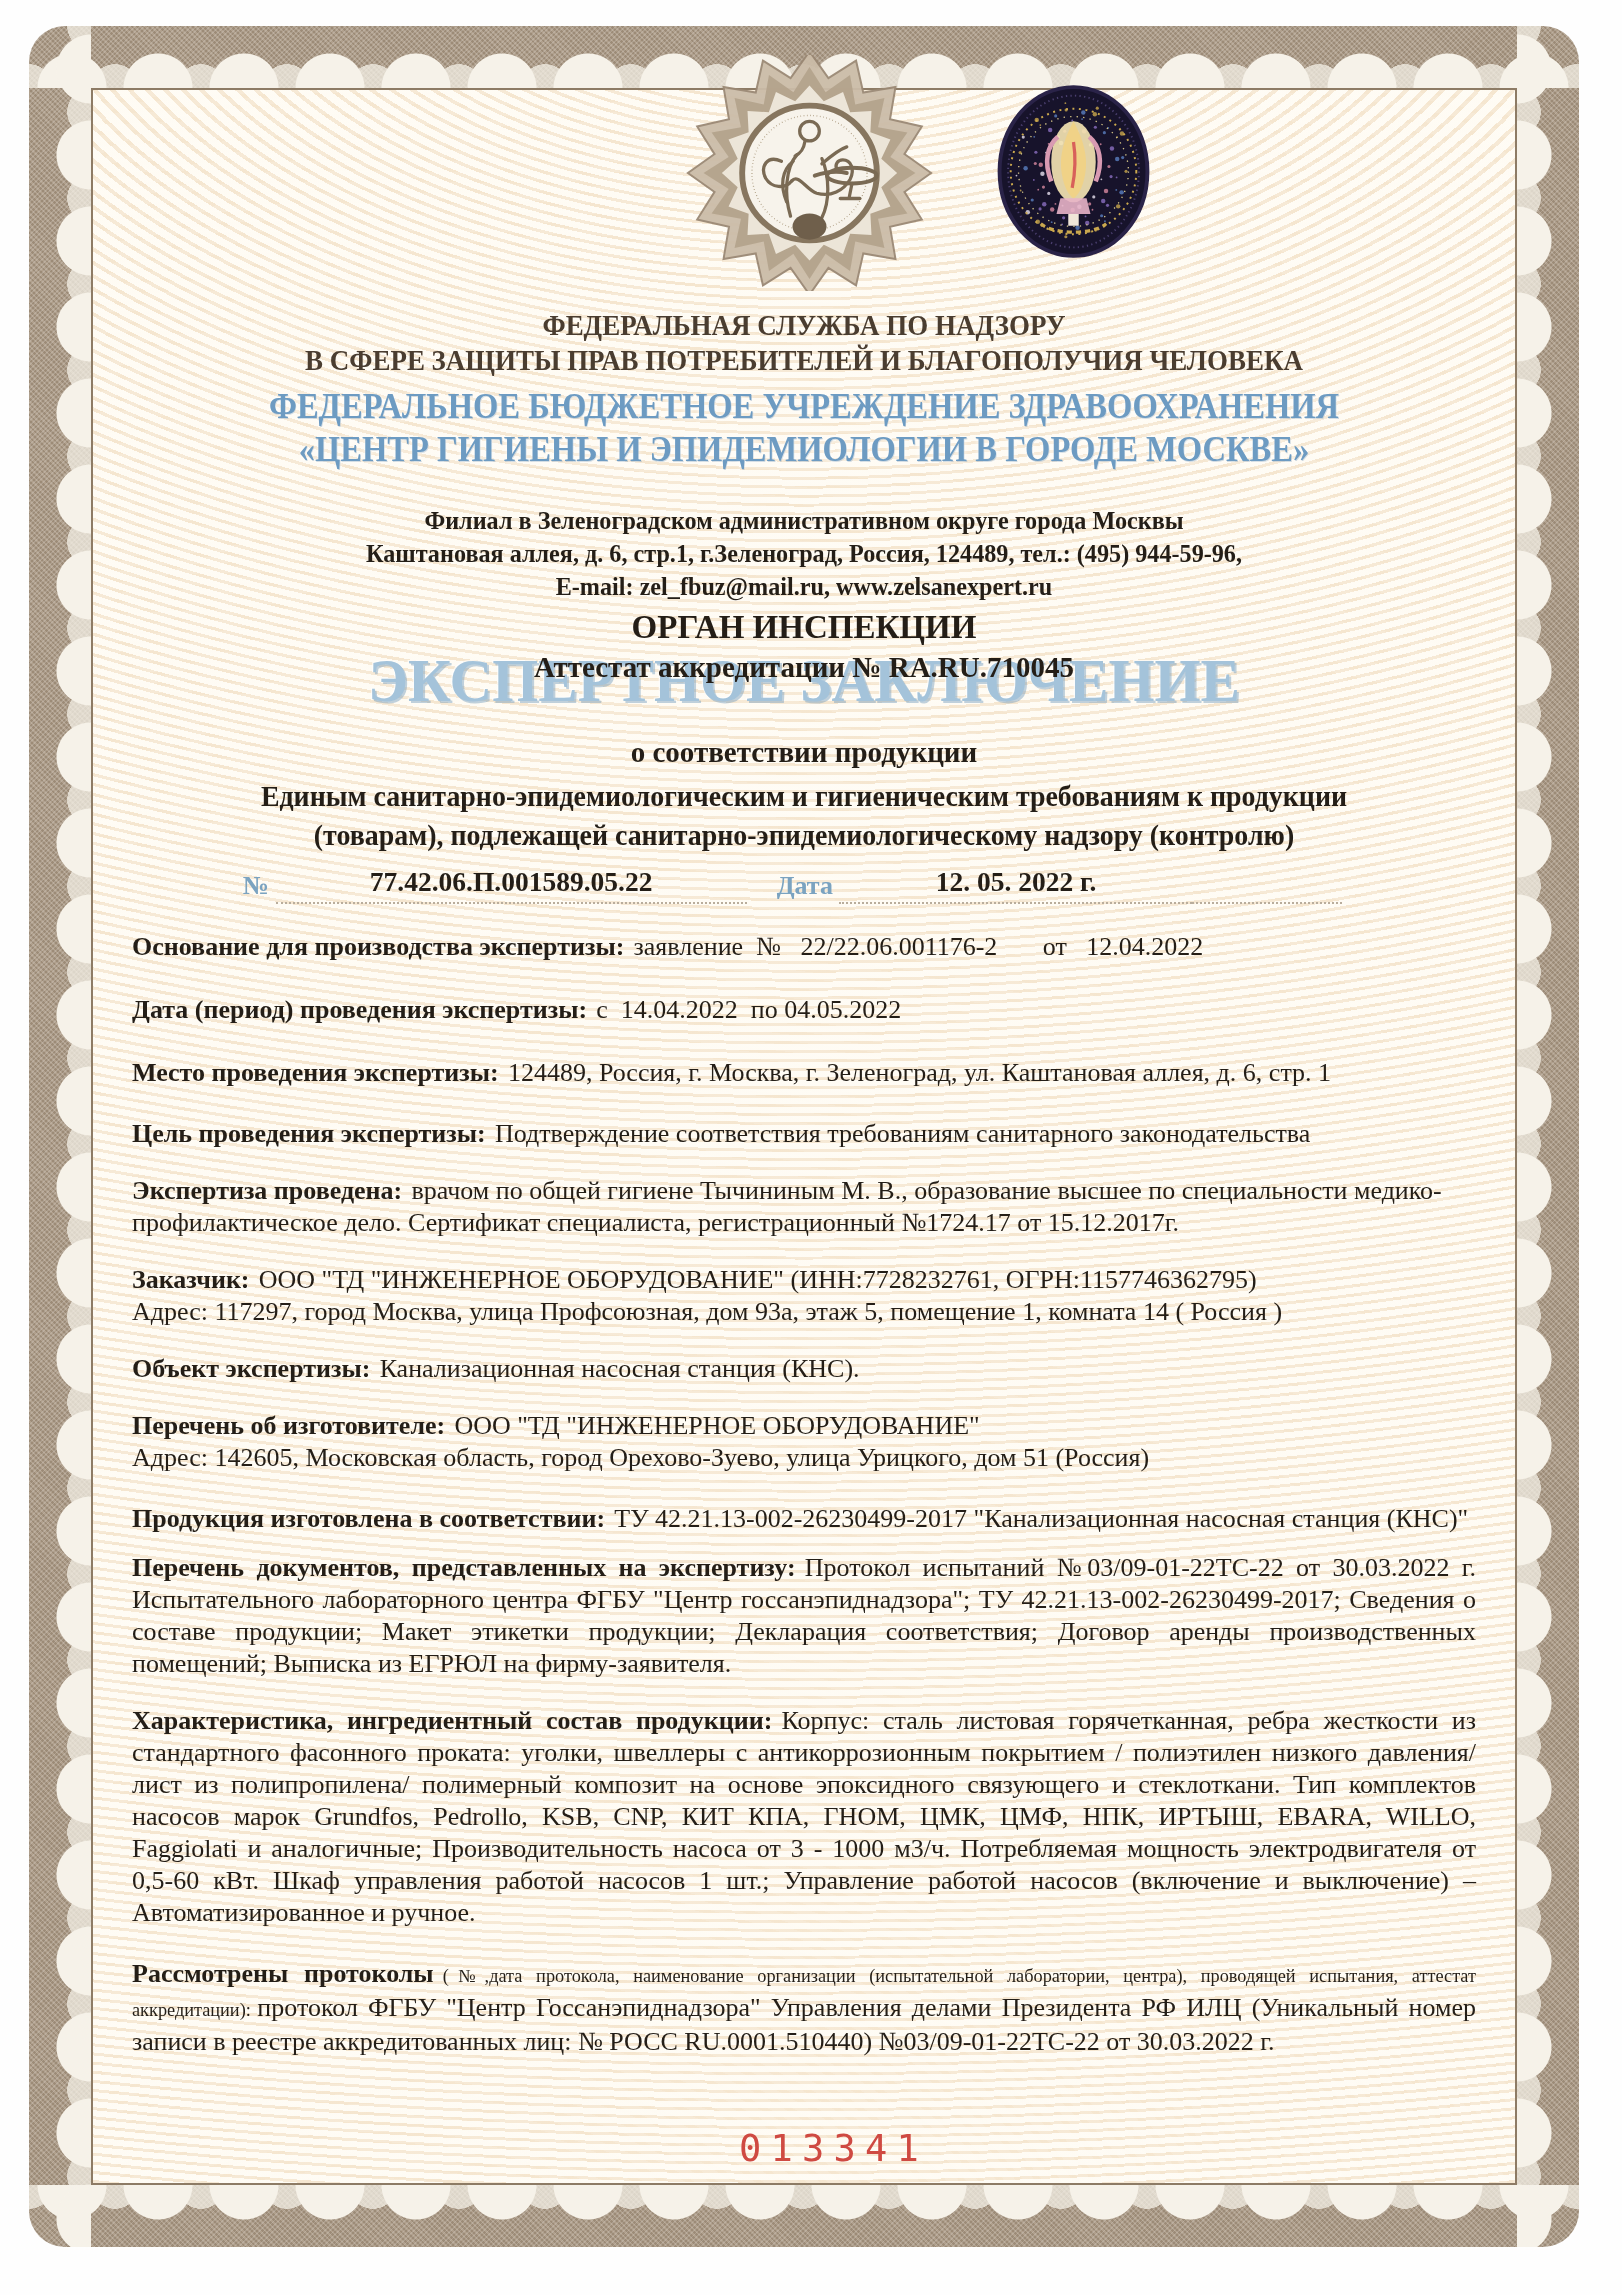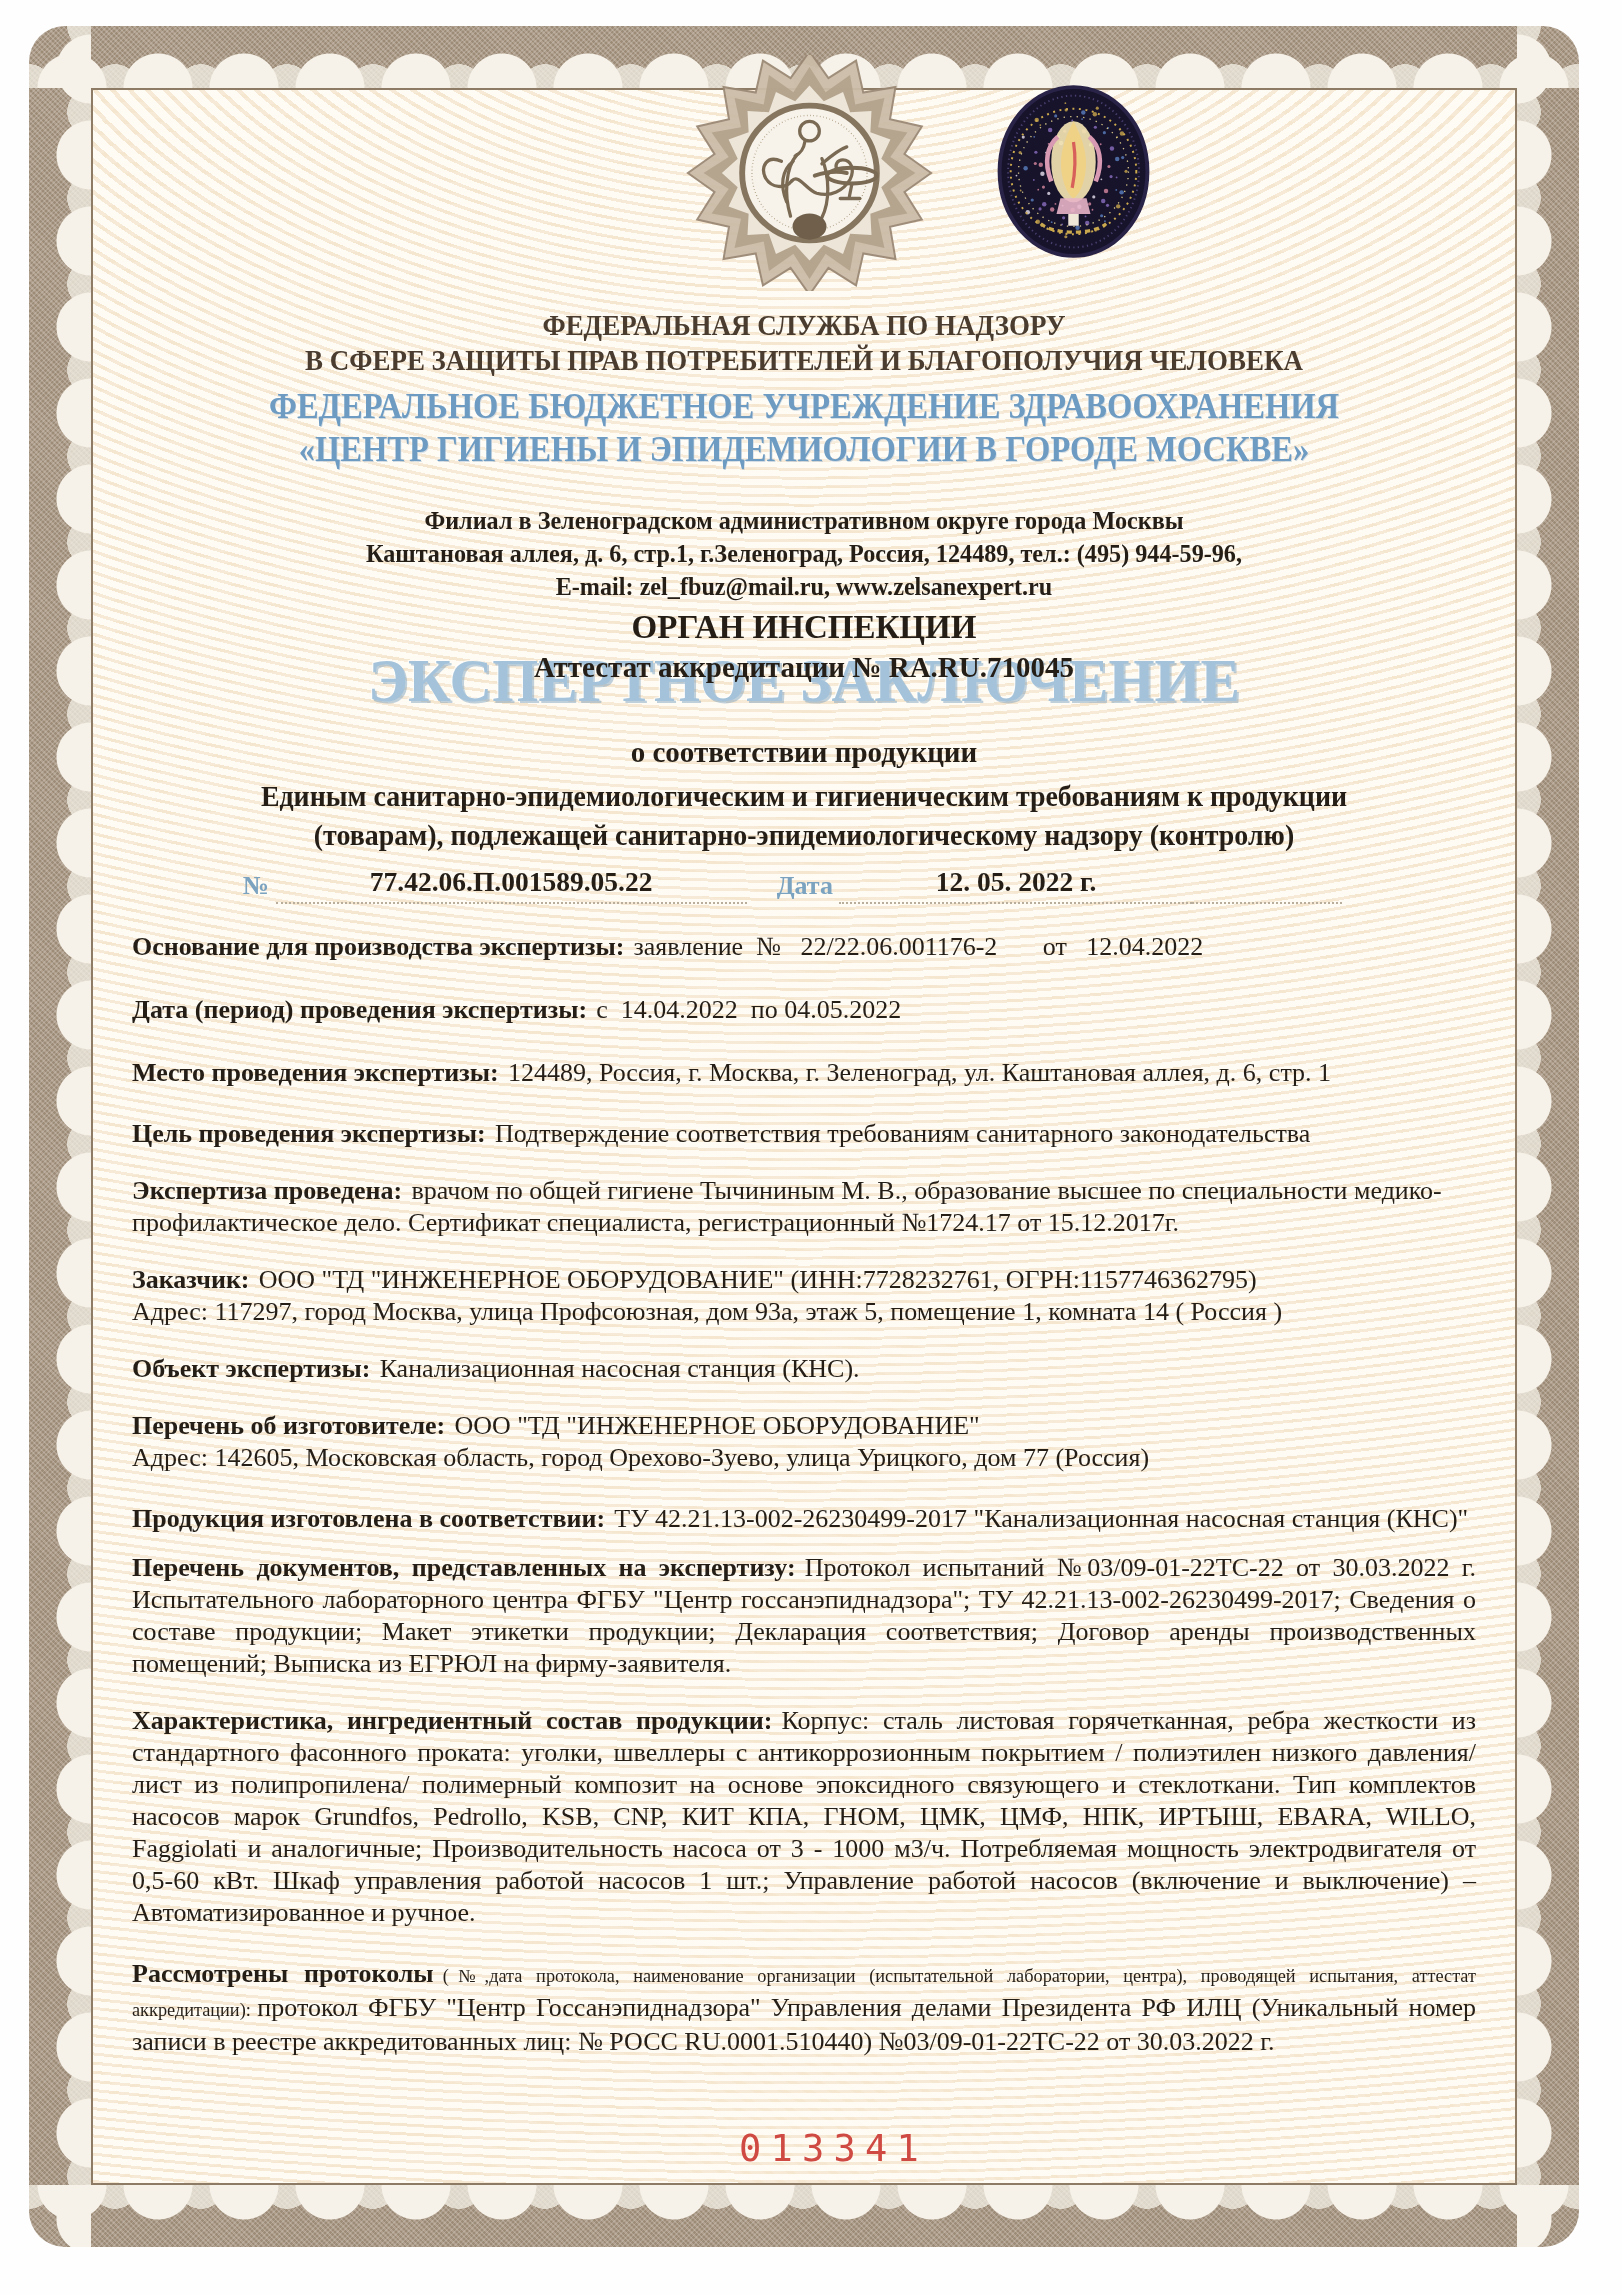--- a/index.html
+++ b/index.html
@@ -278,21 +278,21 @@
       </p>
       <p class="sec mt38">
         <b>Заказчик:</b><span>ООО "ТД "ИНЖЕНЕРНОЕ ОБОРУДОВАНИЕ" (ИНН:7728232761, ОГРН:1157746362795)</span>
         <span class="sub">Адрес: 117297, город Москва, улица Профсоюзная, дом 93а, этаж 5, помещение 1, комната 14 ( Россия )</span>
       </p>
       <p class="sec mt38">
         <b>Объект экспертизы:</b><span>Канализационная насосная станция (КНС).</span>
       </p>
       <p class="sec mt38">
         <b>Перечень об изготовителе:</b><span>ООО "ТД "ИНЖЕНЕРНОЕ ОБОРУДОВАНИЕ"</span>
-        <span class="sub">Адрес: 142605, Московская область, город Орехово-Зуево, улица Урицкого, дом 77 (Россия)</span>
+        <span class="sub">Адрес: 142605, Московская область, город Орехово-Зуево, улица Урицкого, дом 51 (Россия)</span>
       </p>
       <p class="sec mt44">
         <b>Продукция изготовлена в соответствии:</b><span>ТУ 42.21.13-002-26230499-2017 "Канализационная насосная станция (КНС)"</span>
       </p>
       <p class="sec mt26 justify">
         <b>Перечень документов, представленных на экспертизу:</b><span>Протокол испытаний №03/09-01-22ТС-22 от 30.03.2022 г. Испытательного лабораторного центра ФГБУ "Центр госсанэпиднадзора"; ТУ 42.21.13-002-26230499-2017; Сведения о составе продукции; Макет этикетки продукции; Декларация соответствия; Договор аренды производственных помещений; Выписка из ЕГРЮЛ на фирму-заявителя.</span>
       </p>
       <p class="sec mt38 justify">
         <b>Характеристика, ингредиентный состав продукции:</b><span>Корпус: сталь листовая горячетканная, ребра жесткости из стандартного фасонного проката: уголки, швеллеры с антикоррозионным покрытием / полиэтилен низкого давления/лист из полипропилена/ полимерный композит на основе эпоксидного связующего и стеклоткани. Тип комплектов насосов марок Grundfos, Pedrollo, KSB, CNP, КИТ КПА, ГНОМ, ЦМК, ЦМФ, НПК, ИРТЫШ, EBARA, WILLO, Faggiolati и аналогичные; Производительность насоса от 3 - 1000 м3/ч. Потребляемая мощность электродвигателя от 0,5-60 кВт. Шкаф управления работой насосов 1 шт.; Управление работой насосов (включение и выключение) – Автоматизированное и ручное.</span>
       </p>

